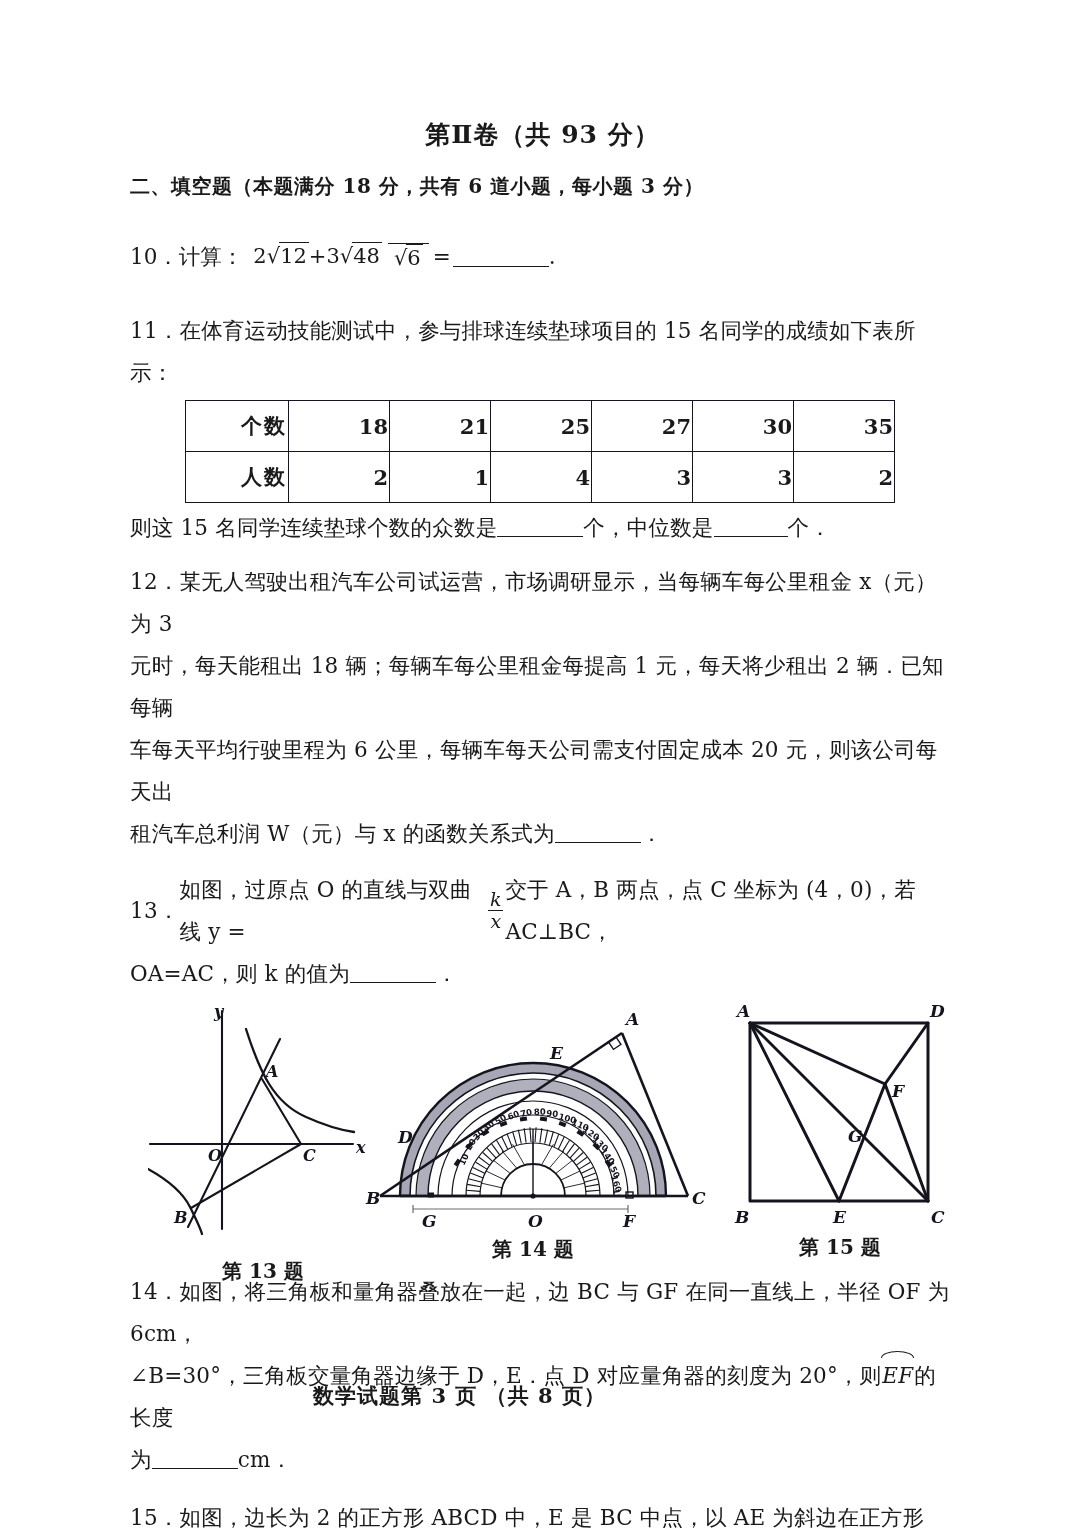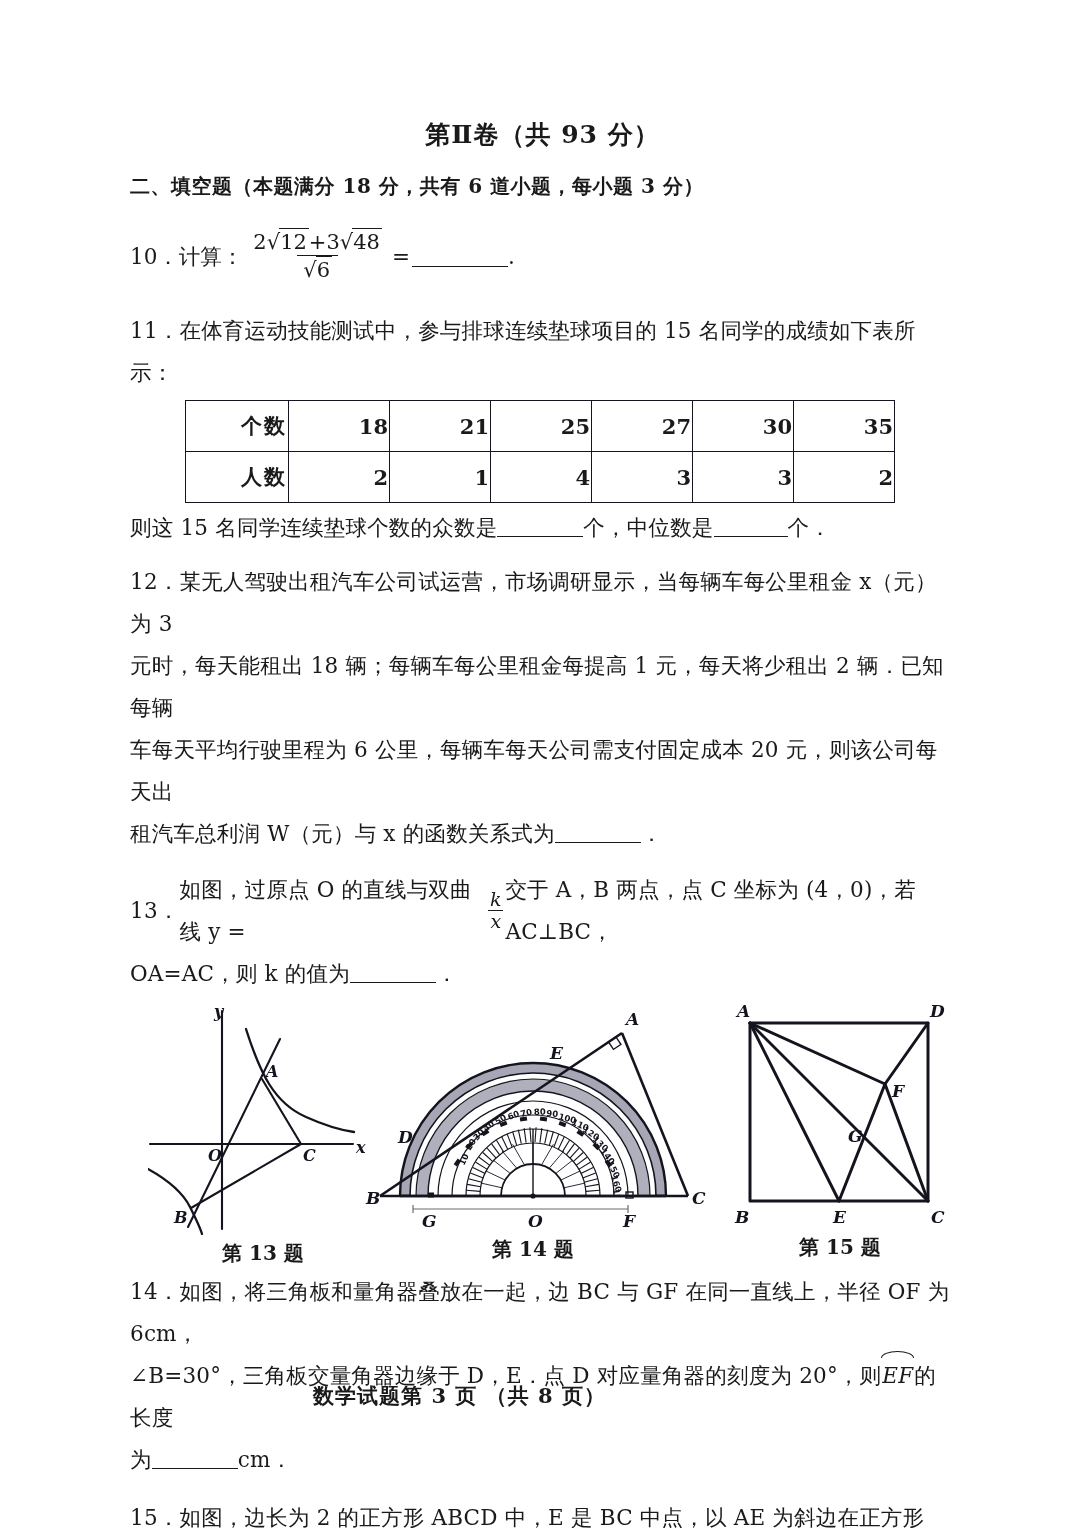--- a/index.html
+++ b/index.html
@@ -64,22 +64,22 @@
   .q10-row {
     display: flex;
     align-items: center;
     margin-top: 14px;
     margin-bottom: 8px;
     font-size: 21.5px;
     height: 84px;
   }
   .frac {
     display: inline-flex;
-    flex-direction: column;
-    align-items: center;
+    flex-direction: row;
+    align-items: flex-end;
     justify-content: center;
     vertical-align: middle;
     margin: 0 4px;
     line-height: 1.05;
   }
   .frac .num {
     padding: 0 6px 2px 6px;
     font-size: 21px;
     white-space: nowrap;
   }
@@ -150,21 +150,21 @@
     margin-top: 6px;
   }
   .fig {
     position: absolute;
     top: 0;
   }
   .fig-cap {
     text-align: center;
     font-size: 20px;
     font-weight: 700;
-    margin-top: 0;
+    margin-top: 18px;
   }
   .fig1 { left: 18px;  width: 230px; }
   .fig2 { left: 228px; width: 350px; }
   .fig3 { left: 590px; width: 240px; }
 
   
   .arcover {
     display: inline-block;
     position: relative;
     font-style: italic;

